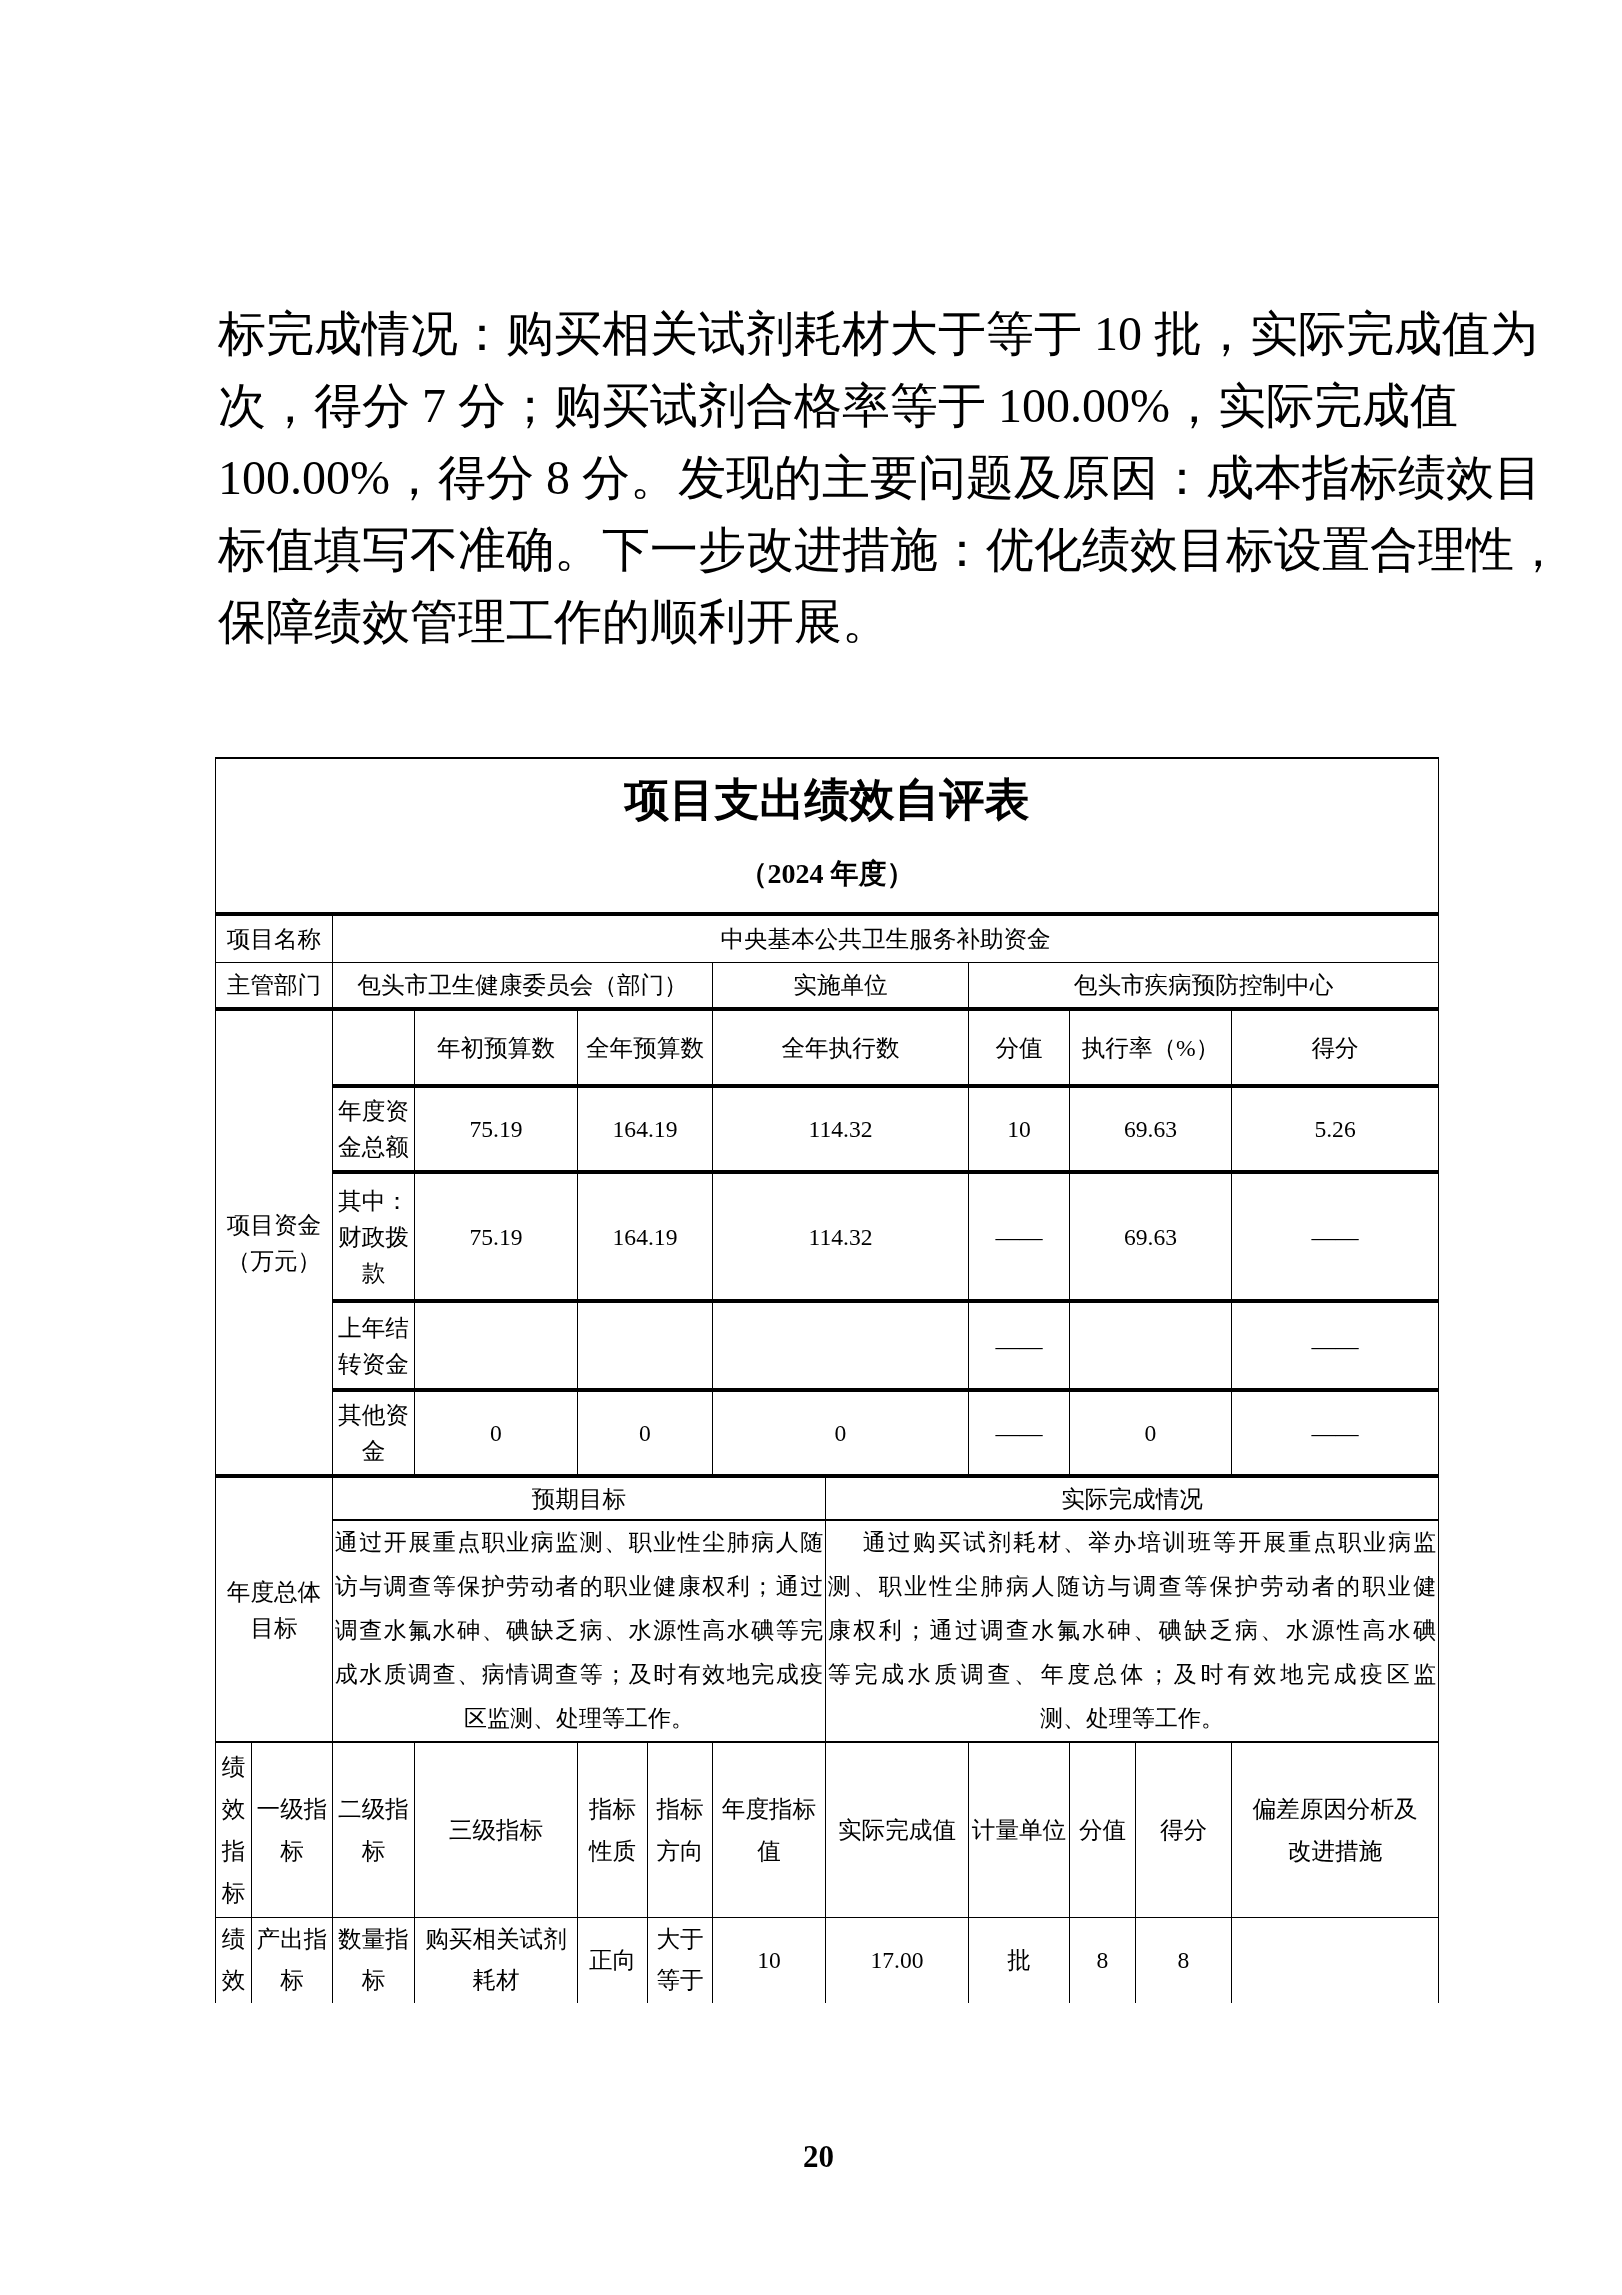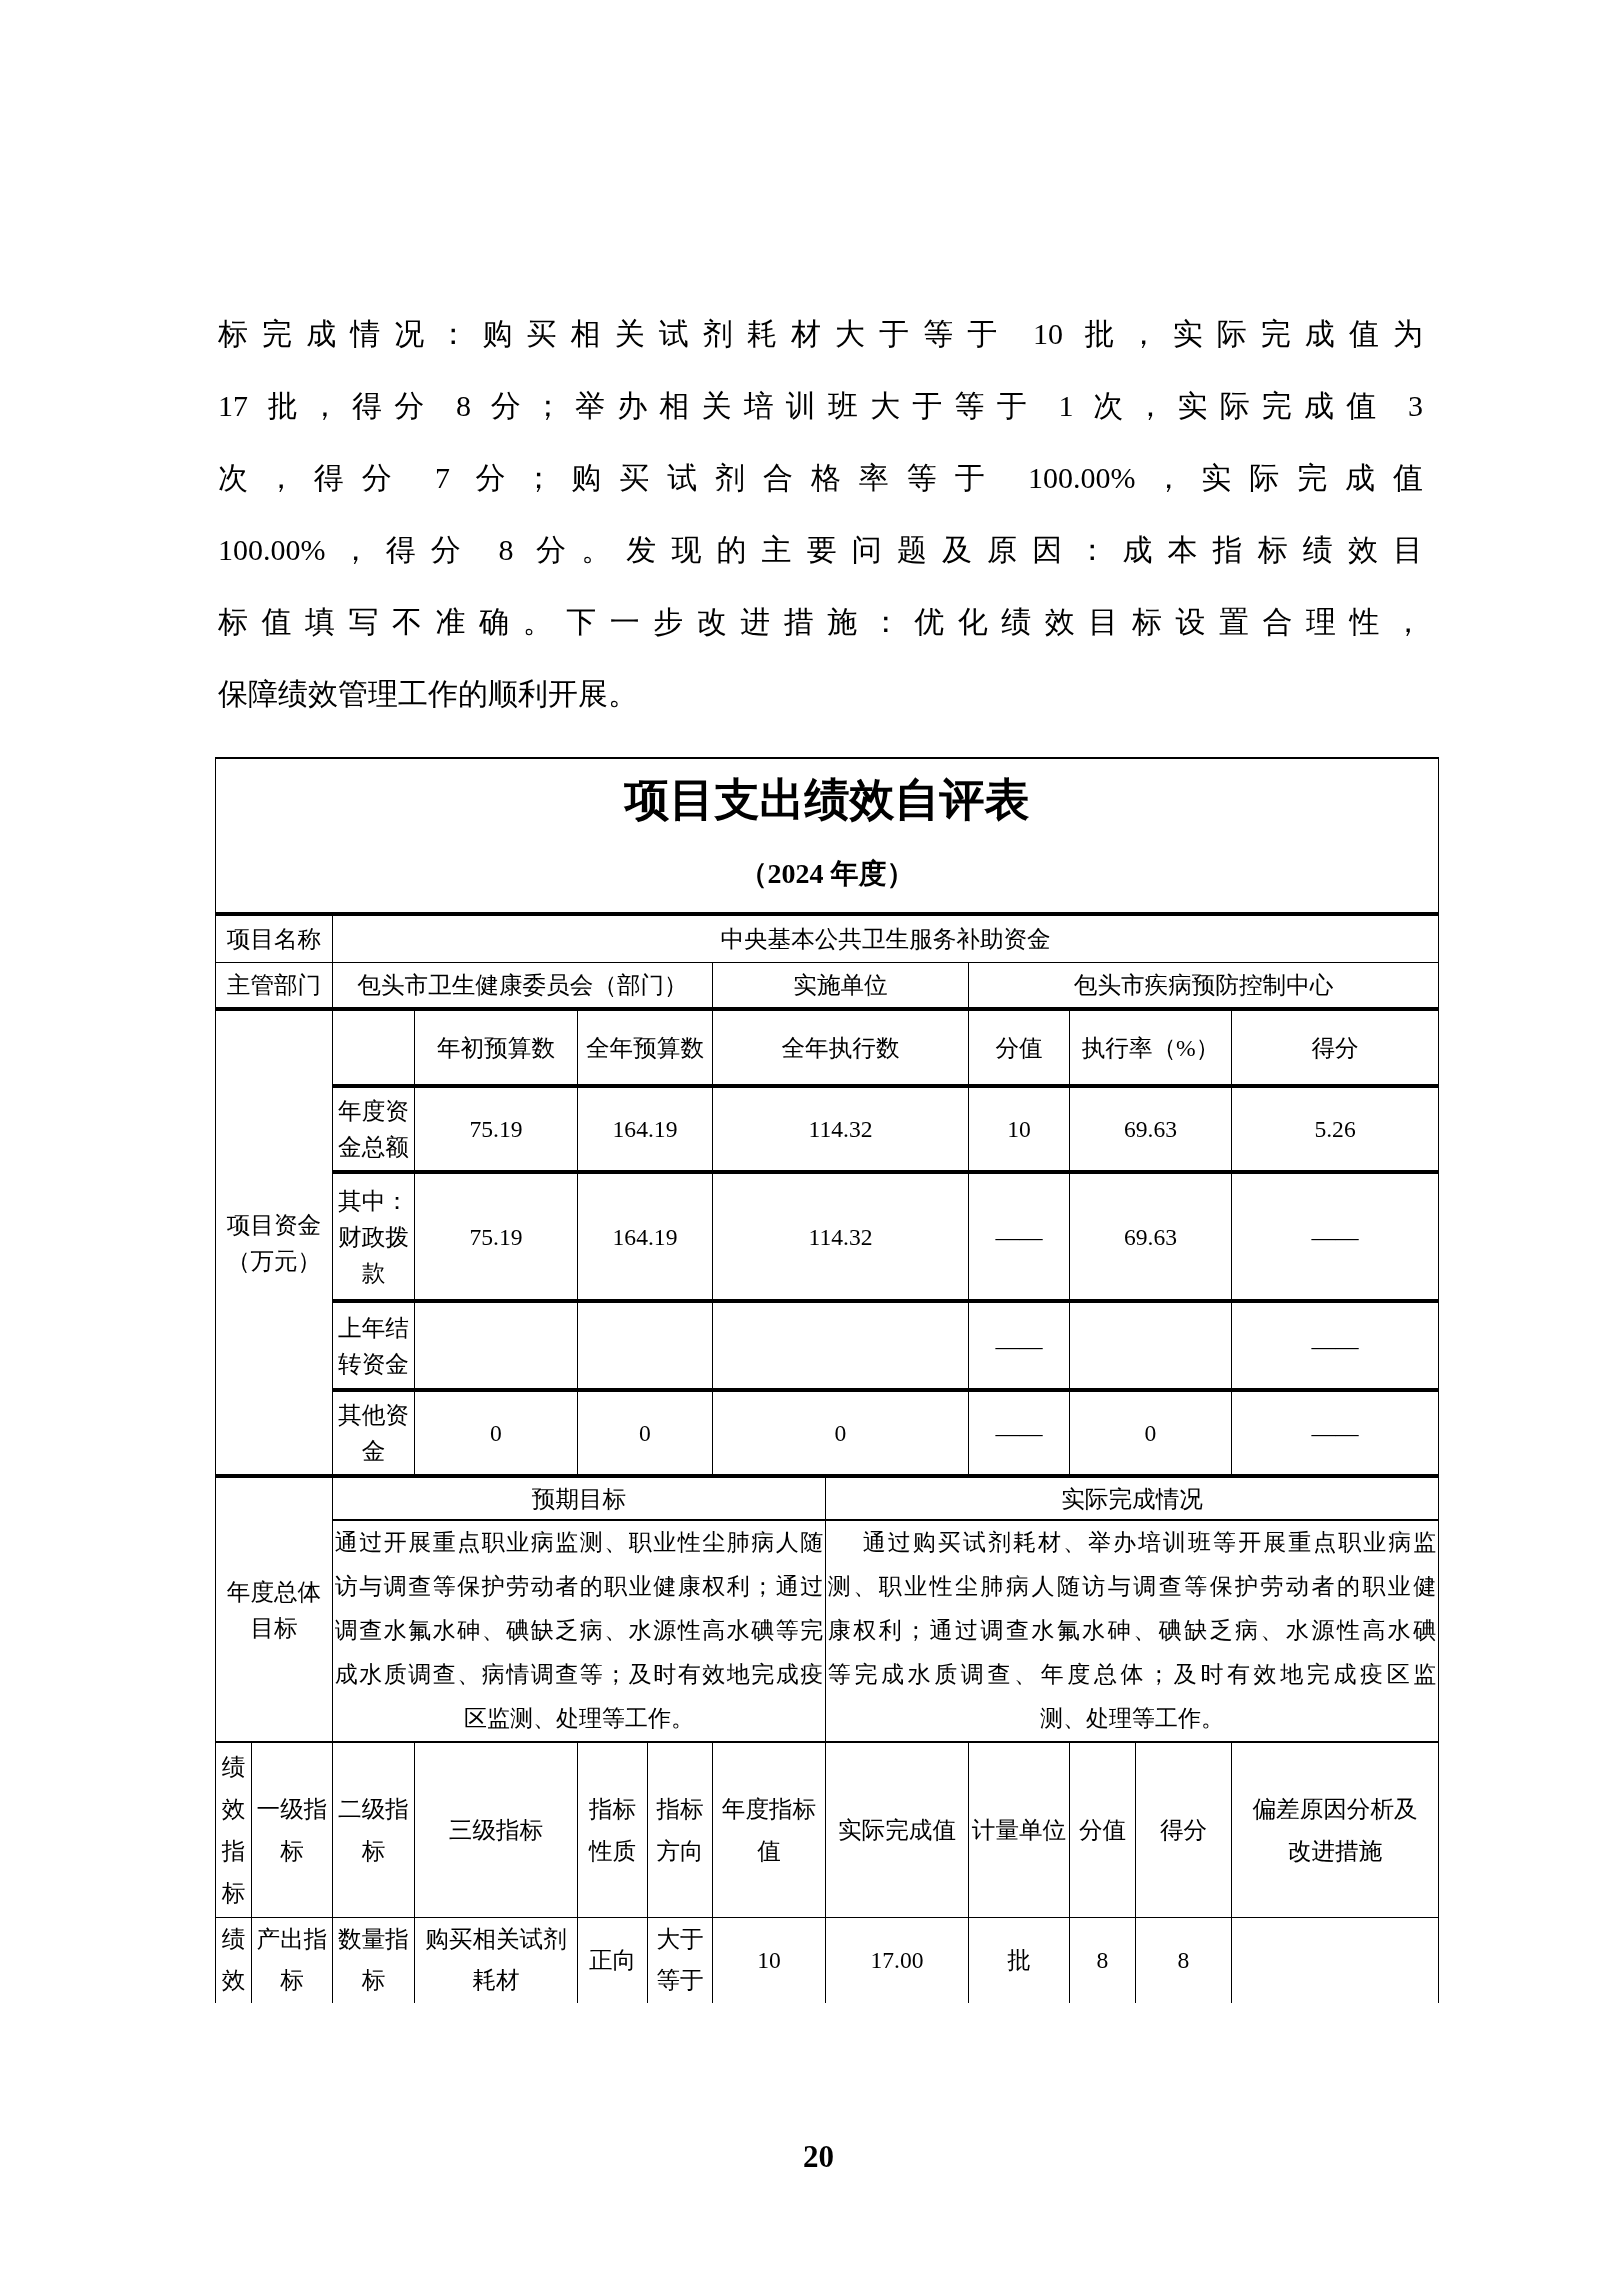--- a/index.html
+++ b/index.html
@@ -3,21 +3,21 @@
 <meta charset="utf-8">
 <style>
   html,body{margin:0;padding:0}
   body{
     width:1623px;height:2296px;background:#ffffff;color:#000;
     position:relative;overflow:hidden;
     font-family:"Liberation Serif","DejaVu Serif",serif;
   }
   
   .intro{position:absolute;left:218px;top:298px;width:1205px}
-  .pline{height:72px;line-height:72px;font-size:30px;white-space:nowrap;overflow:visible}
+  .pline{height:72px;line-height:72px;font-size:48px;white-space:nowrap;overflow:visible}
   .pline.just{text-align:justify;text-align-last:justify}
 
   
   .eval-table{
     position:absolute;left:215px;top:757px;width:1224px;
     border-collapse:collapse;table-layout:fixed;
   }
   .eval-table td{
     border:1.8px solid #000;font-size:23.6px;line-height:36px;
     text-align:center;vertical-align:middle;padding:0 1.8px;overflow:hidden;
@@ -49,21 +49,20 @@
   .page-number{
     position:absolute;left:764px;top:2137px;width:109px;
     text-align:center;font-size:31px;line-height:40px;font-weight:bold;
   }
 </style>
 </head>
 <body>
 
 <div class="intro">
   <div class="pline just">标完成情况：购买相关试剂耗材大于等于 10 批，实际完成值为</div>
-  <div class="pline just">17 批，得分 8 分；举办相关培训班大于等于 1 次，实际完成值 3</div>
   <div class="pline just">次，得分 7 分；购买试剂合格率等于 100.00%，实际完成值</div>
   <div class="pline just">100.00%，得分 8 分。发现的主要问题及原因：成本指标绩效目</div>
   <div class="pline just">标值填写不准确。下一步改进措施：优化绩效目标设置合理性，</div>
   <div class="pline">保障绩效管理工作的顺利开展。</div>
 </div>
 
 <table class="eval-table">
   <colgroup>
     <col style="width:36px">
       <col style="width:81px">

